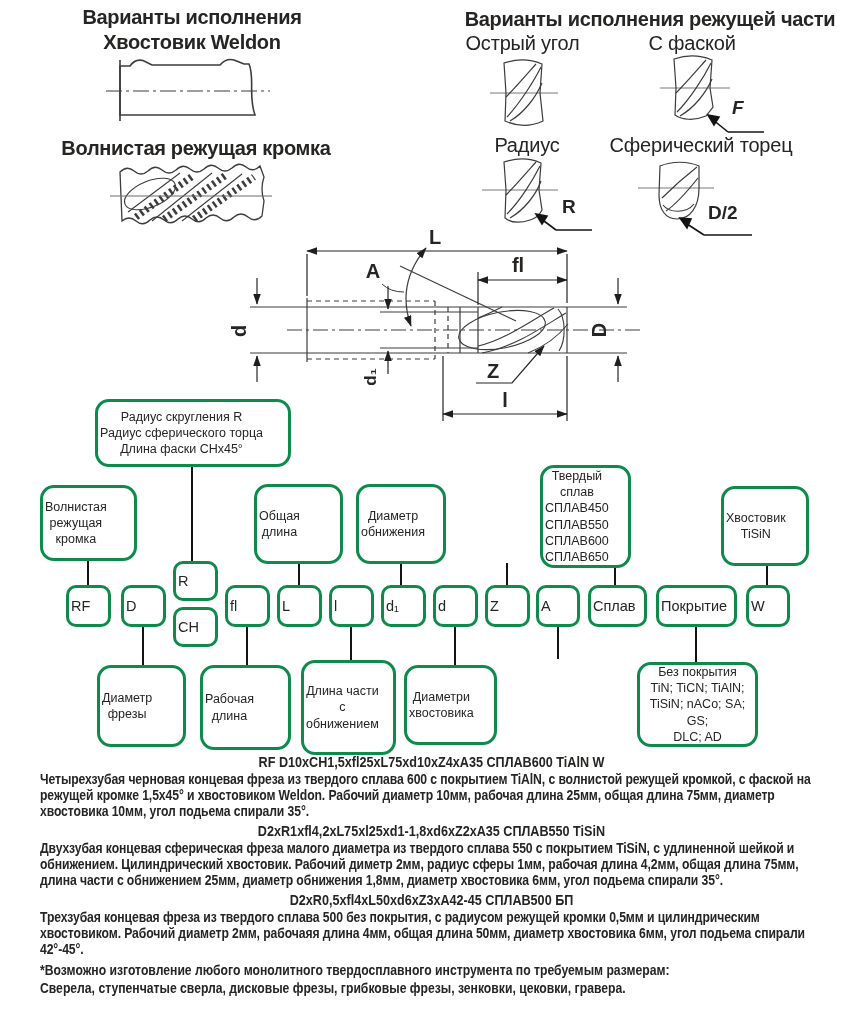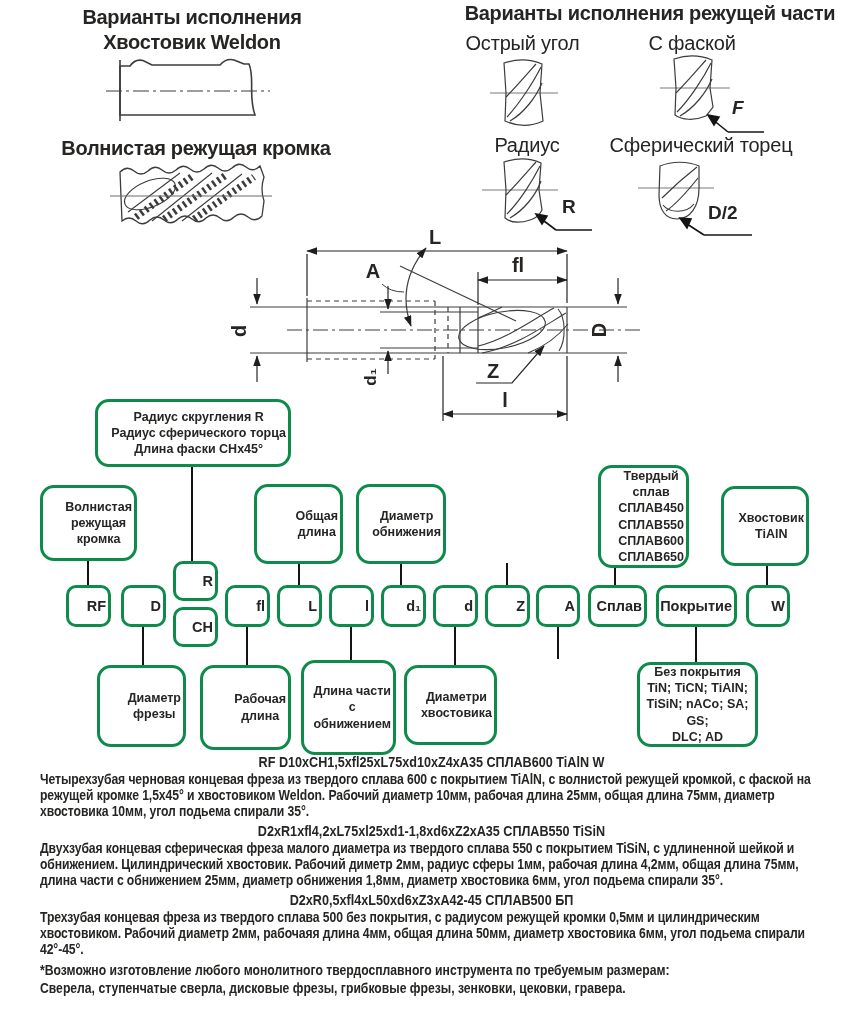--- a/index.html
+++ b/index.html
@@ -3,22 +3,22 @@
 <meta charset="utf-8">
 <style>
   html,body{margin:0;padding:0;background:#fff}
   .canvas{position:relative;width:858px;height:1024px;background:#fff;overflow:hidden;
           font-family:"Liberation Sans",sans-serif;color:#262523;--green:#0e8b4b}
   .h{position:absolute;font-weight:bold;font-size:20px;letter-spacing:-.3px;text-align:center;white-space:nowrap}
   .lbl{position:absolute;font-weight:normal;font-size:20px;letter-spacing:-.2px;text-align:center;white-space:nowrap}
   .callout{position:absolute;font-weight:bold;font-size:19px}
   .it{font-style:italic}
   .gbox{position:absolute;box-sizing:border-box;border:3px solid var(--green);border-radius:14px;background:#fff;
-        display:flex;align-items:center;justify-content:flex-end;text-align:center;
-        font-weight:bold;font-size:12.5px;line-height:1.3;z-index:2;padding:2px}
+        display:flex;align-items:center;justify-content:flex-start;text-align:center;
+        font-weight:normal;font-size:12.5px;line-height:1.3;z-index:2;padding:2px}
   .gbox span{white-space:pre-line}
   .code{border-radius:10px;font-size:14.5px}
   .conn{position:absolute;left:0;top:0;z-index:1}
   .examples{position:absolute;left:40px;top:755px;width:900px;transform:scaleX(.87);transform-origin:left top}
   .ex-title{font-size:14.5px;font-weight:bold;line-height:15px;text-align:center;margin:0 0 1px 0}
   .ex-body{font-size:14px;font-weight:bold;line-height:16px;margin:0 0 5px 0;letter-spacing:-.1px}
   .foot1{margin:4px 0 0 0;font-size:14px;font-weight:bold;line-height:16px}
   .foot2{margin:2px 0 0 0;font-size:14px;font-weight:bold;line-height:16px}
   svg{position:absolute;overflow:visible}
   svg text{font-family:"Liberation Sans",sans-serif}
@@ -48,21 +48,21 @@
       <path stroke-width="1.1" d="M22,52 L74,13 M46,61 L106,13 M76,61 L136,14"></path>
       <g stroke-width="7" stroke-dasharray="2.5 3.5">
         <path d="M30,57 L88,15"></path>
           <path d="M58,59 L120,15"></path>
           <path d="M88,59 L148,17"></path>
       </g>
       <path d="M4,36 H166" stroke-width="1" stroke="#6a6a6a"></path>
     </g>
   </svg>
 
-  <div class="h" style="left:445px;top:2px;width:410px">Варианты исполнения режущей части</div>
+  <div class="h" style="left:445px;top:8px;width:410px">Варианты исполнения режущей части</div>
   <div class="lbl" style="left:455px;top:32px;width:135px">Острый угол</div>
   <div class="lbl" style="left:628px;top:32px;width:128px">С фаской</div>
   <div class="lbl" style="left:468px;top:134px;width:118px">Радиус</div>
   <div class="lbl" style="left:592px;top:134px;width:218px">Сферический торец</div>
 
   <svg style="left:490px;top:55px" width="70" height="78" viewBox="0 0 70 78">
     <g fill="none" stroke="#3c3c3c" stroke-width="1.2">
       <path d="M0,38 H68" stroke-width=".9" stroke="#6a6a6a"></path>
       <path d="M14,8 C26,4 40,4 52,9 L50,38 L53,66 C40,72 26,71 15,66 L16,38 Z"></path>
       <path d="M17,62 C30,48 44,26 51,12 M16,42 C26,32 38,18 46,9 M20,66 C34,58 46,42 52,28"></path>
@@ -196,31 +196,31 @@
 кромка</span>
     </div>
   <div class="gbox" style="left:254px;top:484px;width:89px;height:80px">
       <span>Общая
 длина</span>
     </div>
   <div class="gbox" style="left:356px;top:484px;width:90px;height:80px">
       <span>Диаметр
 обнижения</span>
     </div>
-  <div class="gbox" style="left:598px;top:465px;width:91px;height:103px">
+  <div class="gbox" style="left:540px;top:465px;width:91px;height:103px">
       <span>Твердый
 сплав
 СПЛАВ450
 СПЛАВ550
 СПЛАВ600
 СПЛАВ650</span>
     </div>
   <div class="gbox" style="left:721px;top:486px;width:88px;height:80px">
       <span>Хвостовик
-TiAlN</span>
+TiSiN</span>
     </div>
 
   <div class="gbox code" style="left:66px;top:585px;width:45px;height:42px">
       <span>RF</span>
     </div>
   <div class="gbox code" style="left:121px;top:585px;width:45px;height:42px">
       <span>D</span>
     </div>
   <div class="gbox code" style="left:173px;top:561px;width:45px;height:40px">
       <span>R</span>

